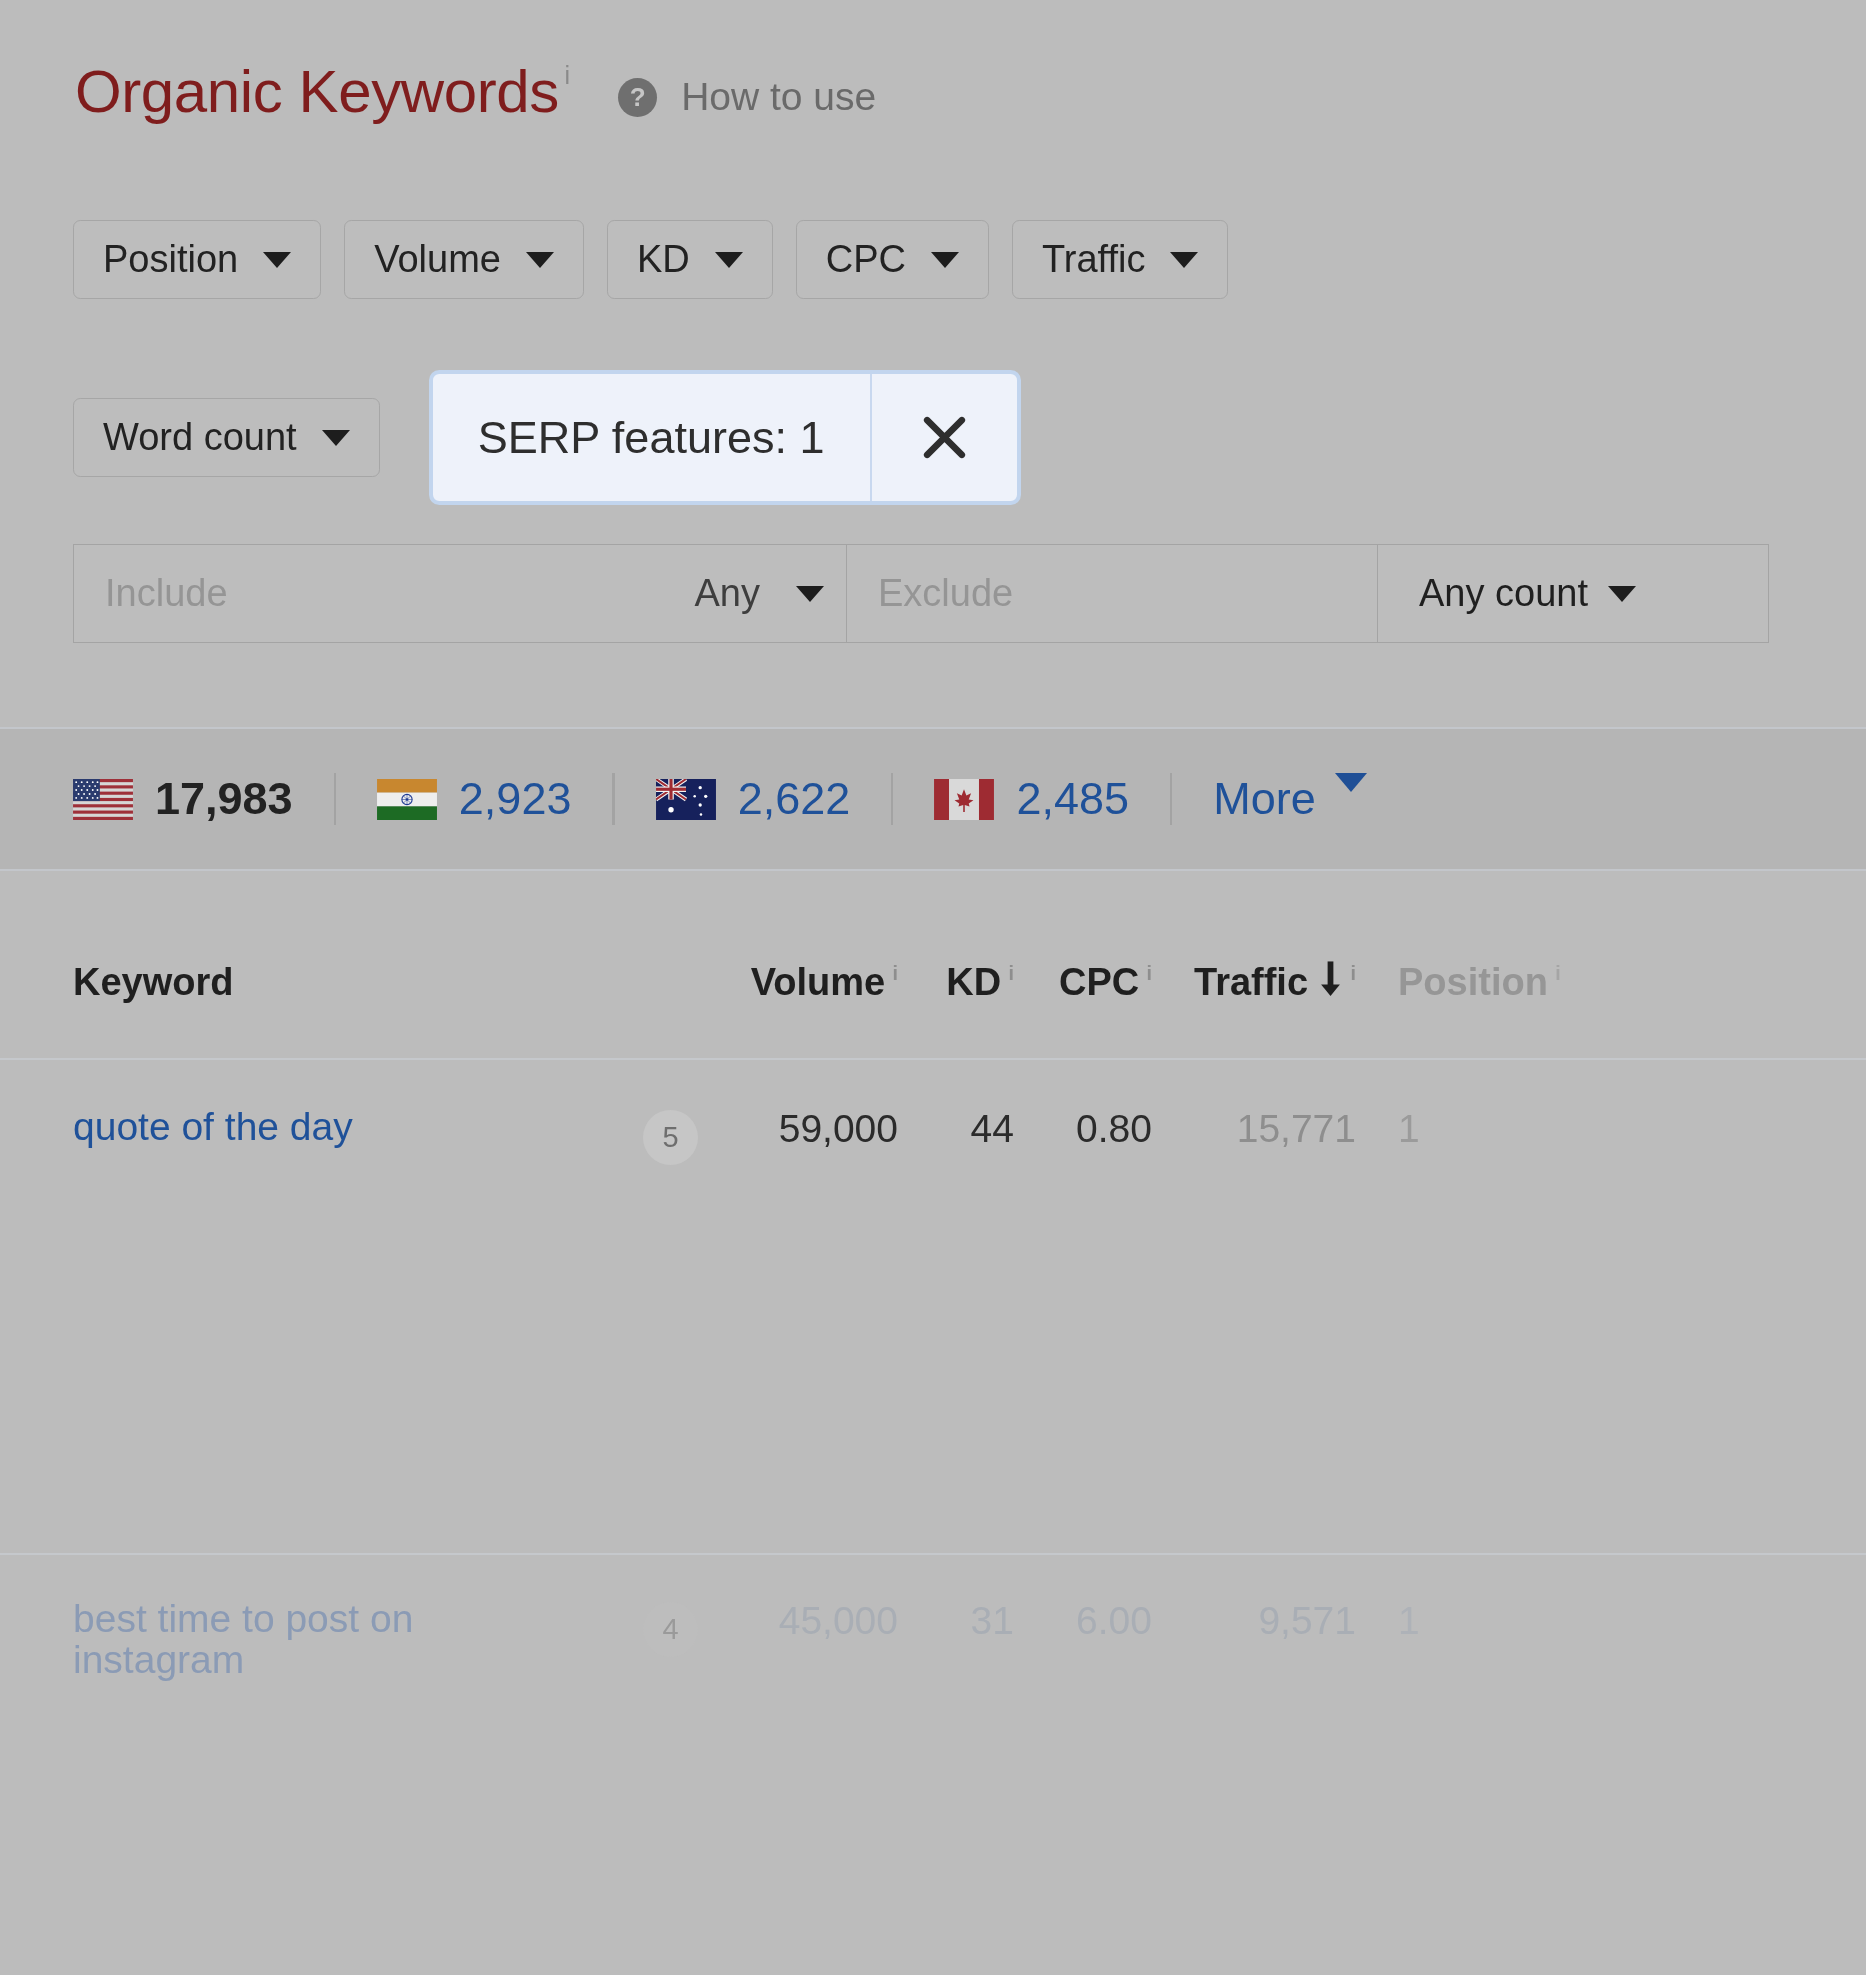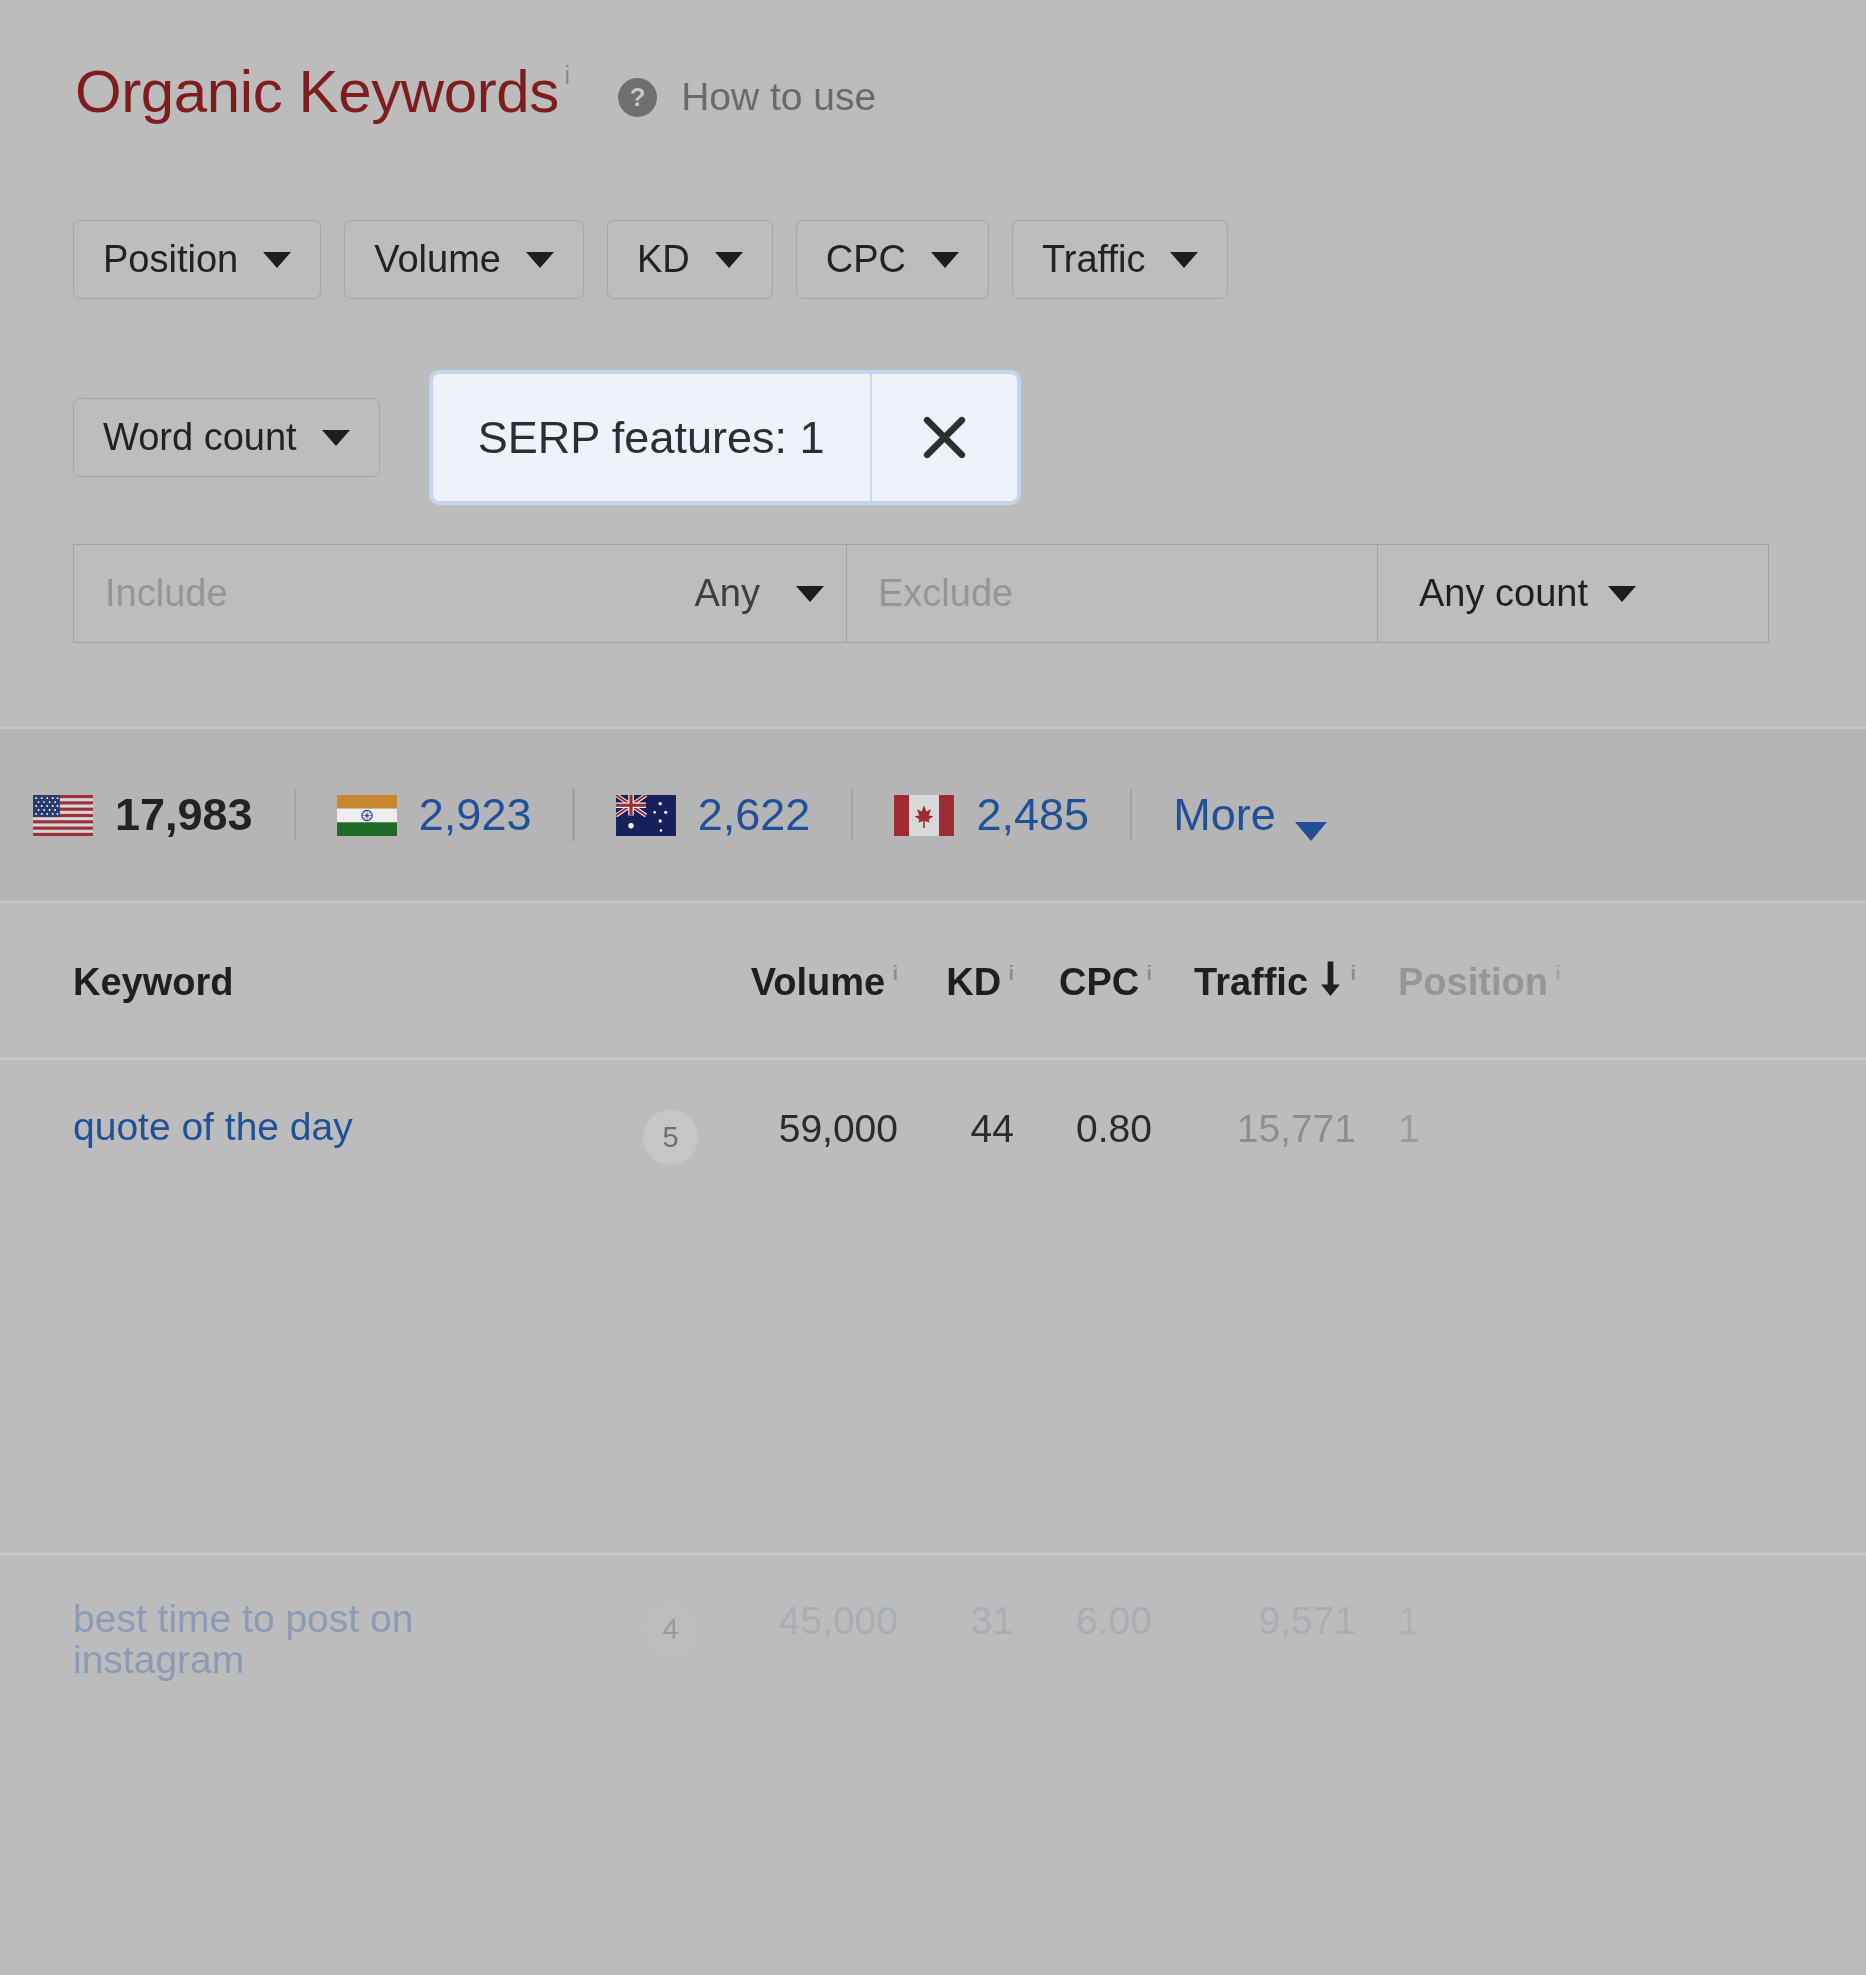--- a/index.html
+++ b/index.html
@@ -182,27 +182,27 @@
     font-size: 38px;
     color: #1f1f1f;
     white-space: nowrap;
   }
 
   
   .country-band {
     position: absolute;
     left: 0; top: 727px;
     width: 1867px;
-    height: 176px;
+    height: 144px;
     background: #b5b5b5;
     border-top: 2.2px solid #c3c6cb;
     border-bottom: 2.2px solid #c3c6cb;
     display: flex;
     align-items: center;
-    padding-left: 33px;
+    padding-left: 73px;
   }
   .country {
     display: flex;
     align-items: center;
     gap: 22px;
   }
   .flag {
     width: 60px;
     height: 41px;
     display: block;
@@ -220,21 +220,21 @@
   }
   .divider {
     width: 2.2px;
     height: 52px;
     background: #a3a3a3;
     margin: 0 41px;
     flex: none;
   }
   .more-link {
     display: flex;
-    align-items: flex-end;
+    align-items: flex-start;
     gap: 19px;
     font-size: 45px;
     color: #1f5199;
     cursor: pointer;
     white-space: nowrap;
   }
   .caret-blue {
     width: 0; height: 0;
     border-left: 16px solid transparent;
     border-right: 16px solid transparent;

